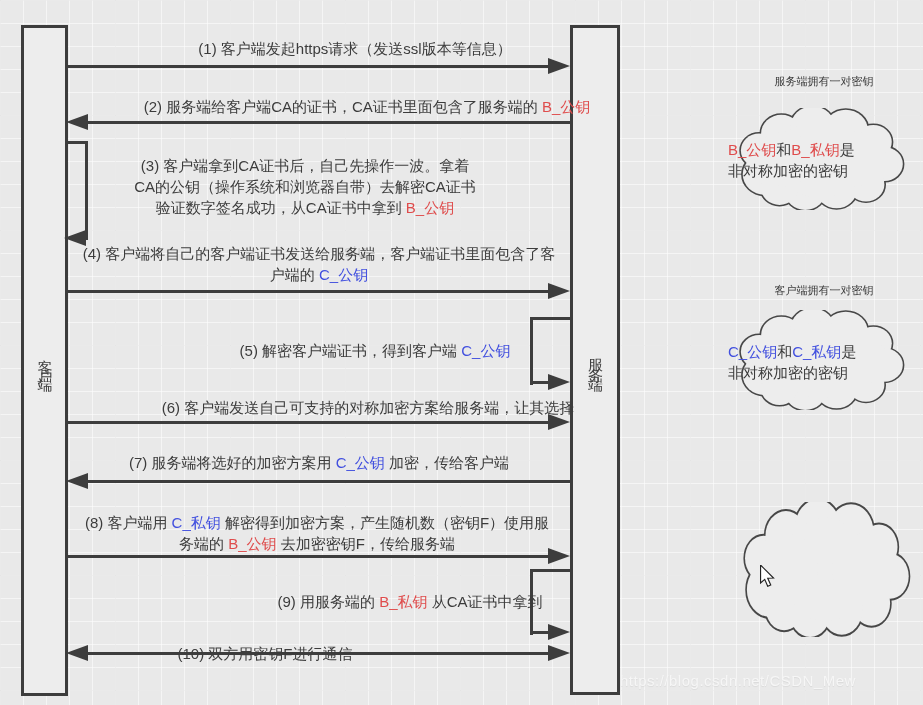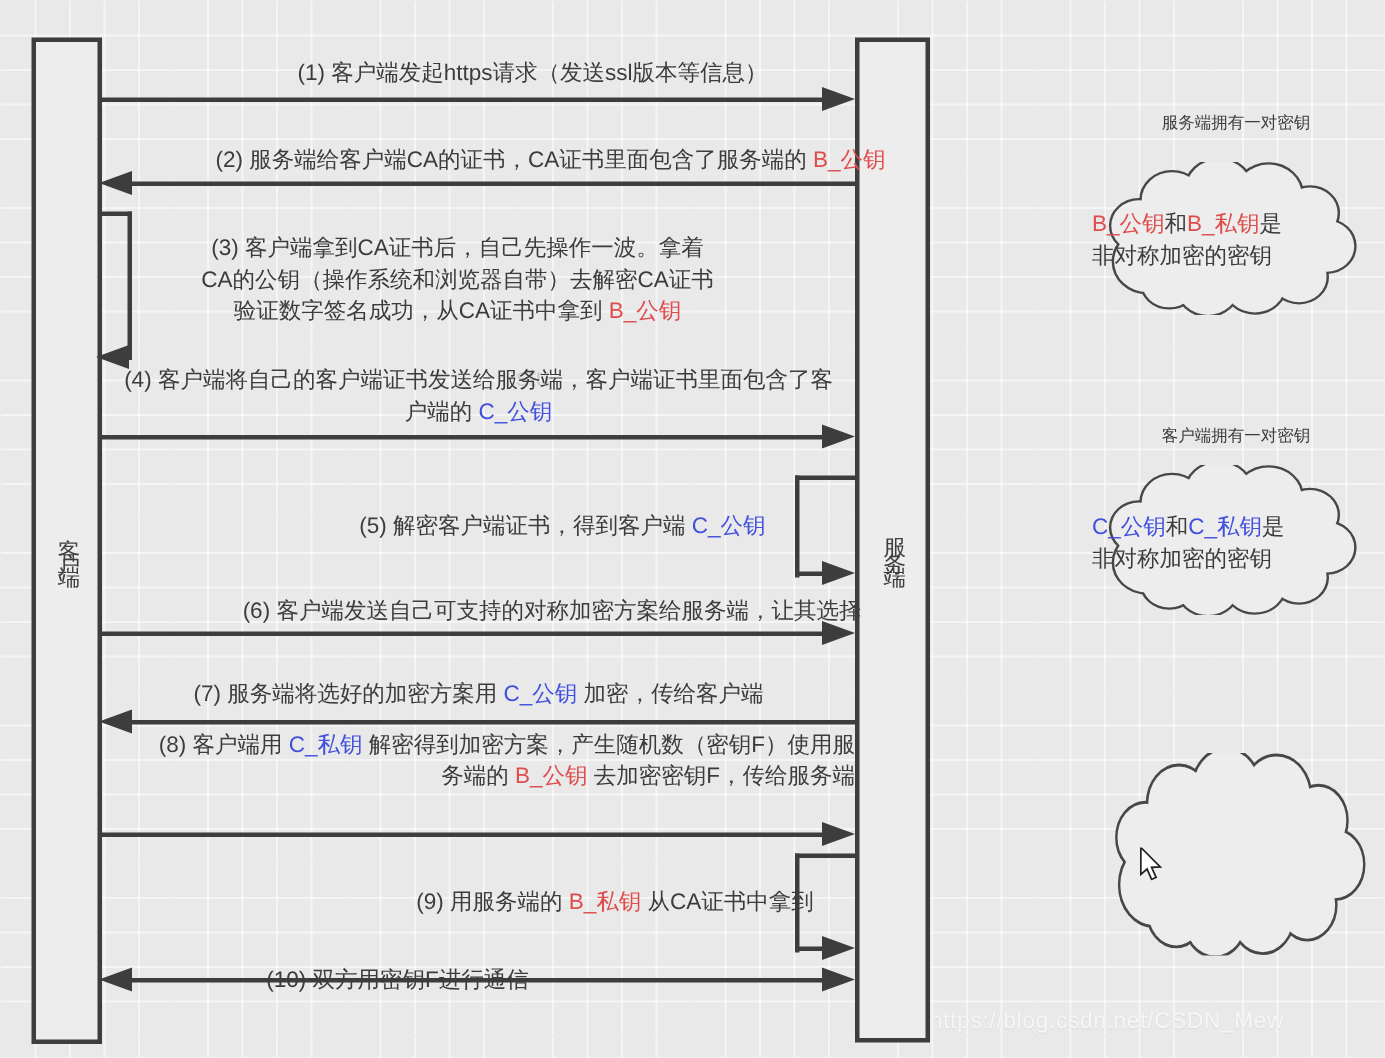--- a/index.html
+++ b/index.html
@@ -100,21 +100,21 @@
   <div class="ah-right" style="left:548px;top:374px;"></div>
 
   <div class="msg-label" style="left:80px;top:397px;width:480px;margin-left:48px;"><span>(6)  客户端发送自己可支持的对称加密方案给服务端，让其选择</span></div>
   <div class="hline" style="left:68px;top:421px;width:484px;"></div>
   <div class="ah-right" style="left:548px;top:414px;"></div>
 
   <div class="msg-label" style="left:68px;top:452px;width:502px;"><span>(7)  服务端将选好的加密方案用 </span><span style="color: rgb(66, 80, 223);">C_公钥</span><span> 加密，传给客户端</span></div>
   <div class="hline" style="left:86px;top:480px;width:484px;"></div>
   <div class="ah-left" style="left:66px;top:473px;"></div>
 
-  <div class="msg-label" style="left:64px;top:486px;width:506px;text-align:right;"><span>(8) 客户端用 </span><span style="color: rgb(66, 80, 223);">C_私钥</span><span> 解密得到加密方案，产生随机数（密钥F）使用服
+  <div class="msg-label" style="left:64px;top:512px;width:506px;"><span>(8) 客户端用 </span><span style="color: rgb(66, 80, 223);">C_私钥</span><span> 解密得到加密方案，产生随机数（密钥F）使用服
 务端的 </span><span style="color: rgb(223, 76, 76);">B_公钥</span><span> 去加密密钥F，传给服务端</span></div>
   <div class="hline" style="left:68px;top:555px;width:484px;"></div>
   <div class="ah-right" style="left:548px;top:548px;"></div>
 
   <div class="msg-label" style="left:240px;top:591px;width:340px;"><span>(9)  用服务端的 </span><span style="color: rgb(223, 76, 76);">B_私钥</span><span> 从CA证书中拿到</span></div>
   <div class="hline" style="left:530px;top:569px;width:40px;"></div>
   <div class="vline" style="left:530px;top:569px;height:66px;"></div>
   <div class="hline" style="left:530px;top:631px;width:20px;"></div>
   <div class="ah-right" style="left:548px;top:624px;"></div>
 

